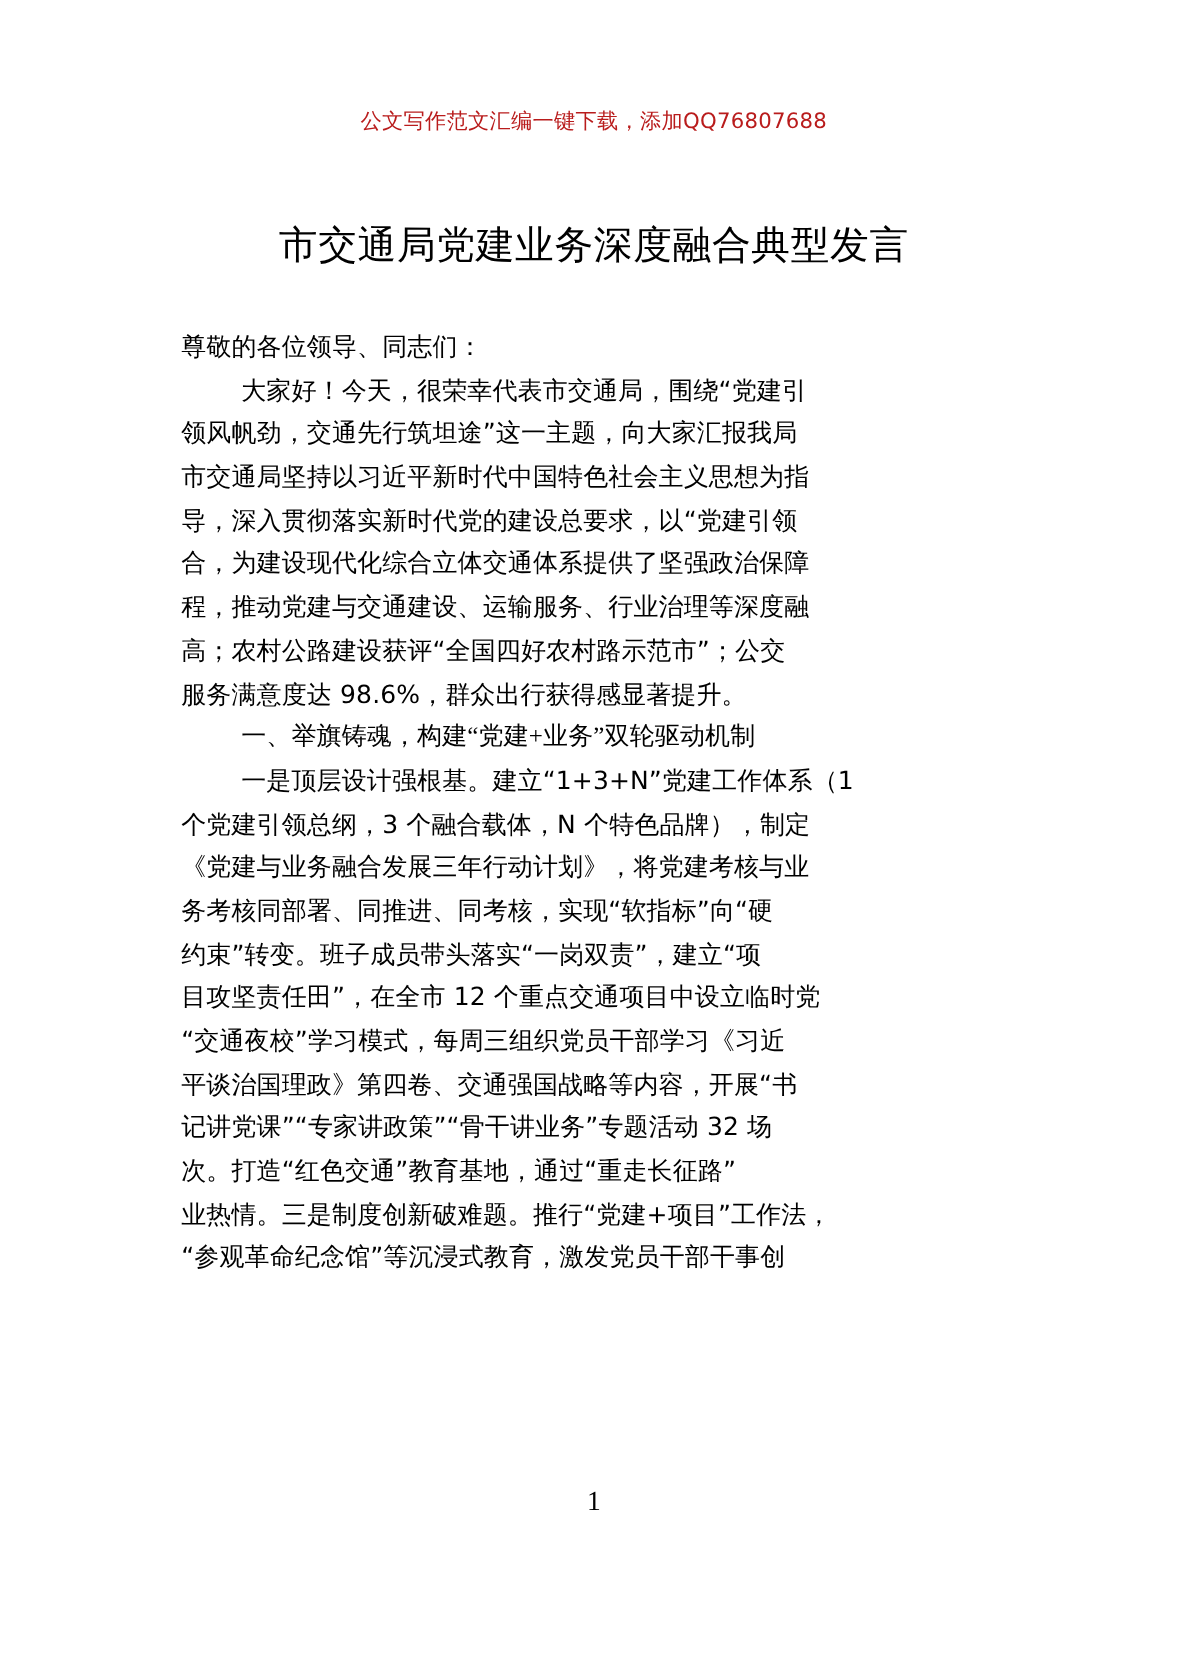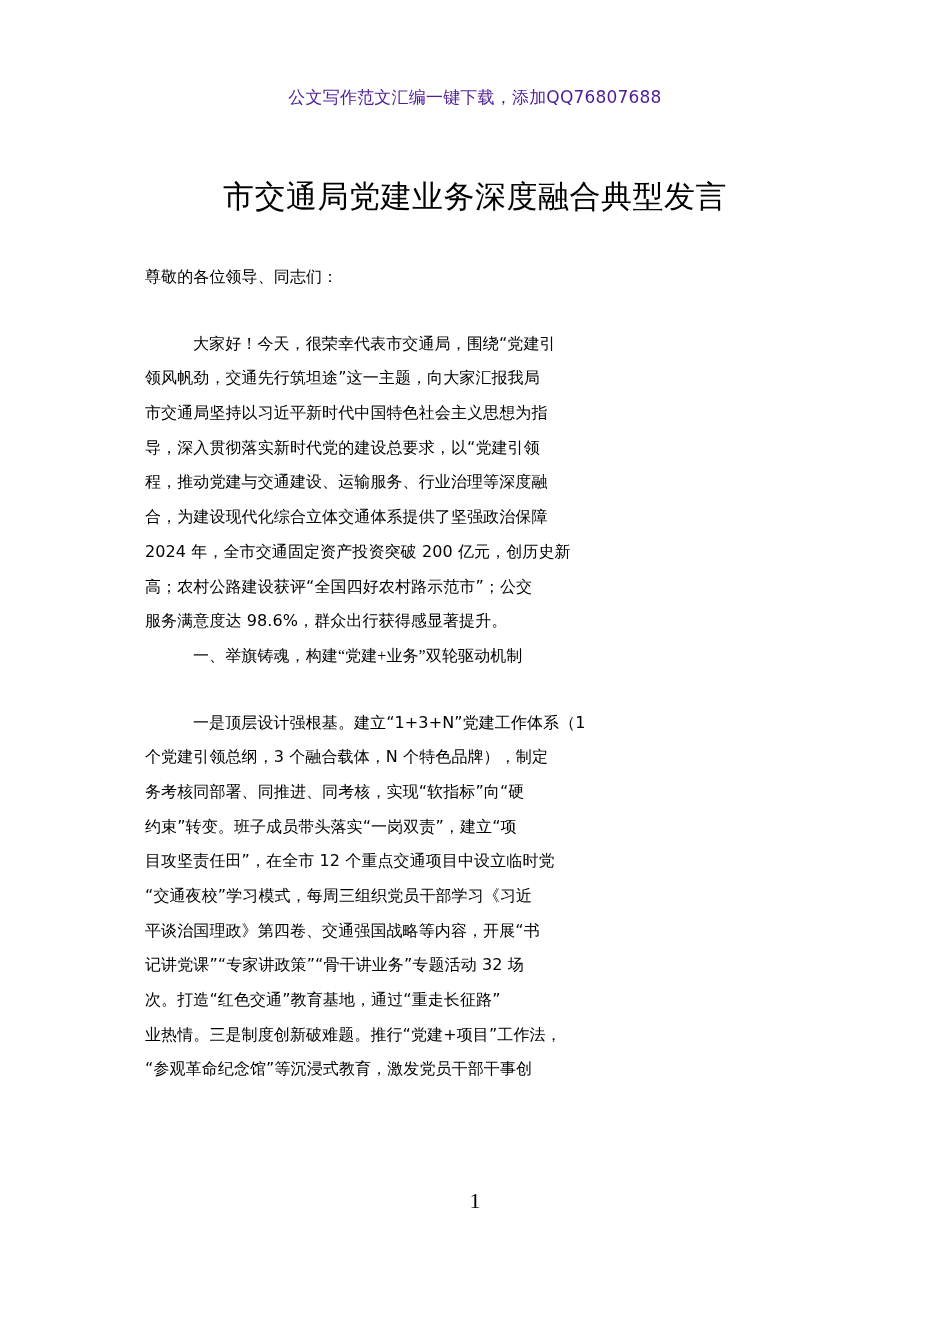--- a/index.html
+++ b/index.html
@@ -1,45 +1,45 @@
 <!DOCTYPE html>
 <html><head>
   <meta charset="utf-8">
   <style>
     html, body { margin: 0; padding: 0; background: #ffffff; }
     body { width: 950px; height: 1344px; position: relative; overflow: hidden; font-family: "DejaVu Sans", "Liberation Sans", sans-serif; color: #000; }
-    .header-note { position: absolute; top: 86px; left: 0; width: 950px; text-align: center; color: #4c1d95; font-size: 17px; line-height: 22px; letter-spacing: 0.2px; }
+    .header-note { position: absolute; top: 86px; left: 0; width: 950px; text-align: center; color: #b91c1c; font-size: 17px; line-height: 22px; letter-spacing: 0.2px; }
     .title { position: absolute; top: 174px; left: 0; width: 950px; text-align: center; font-size: 31px; line-height: 44px; letter-spacing: 0.5px; }
     .body-text { position: absolute; top: 260px; left: 145px; width: 664px; }
-    .line { font-size: 16px; line-height: 34.7px; height: 34.7px; white-space: nowrap; letter-spacing: 0.1px; }
-    .indent { padding-left: 48px; margin-top: 32px; }
+    .line { font-size: 20px; line-height: 34.7px; height: 34.7px; white-space: nowrap; letter-spacing: 0.1px; }
+    .indent { padding-left: 48px; }
     .heading { padding-left: 48px; font-family: Liberation Serif, serif; }
     .page-num { position: absolute; top: 1186px; left: 0; width: 950px; text-align: center; font-family: "Liberation Serif", serif; font-size: 22px; line-height: 30px; }
   </style>
 </head>
 <body>
 
 <div class="header-note">公文写作范文汇编一键下载，添加QQ76807688</div>
 
 <div class="title">市交通局党建业务深度融合典型发言</div>
 
 <div class="body-text">
   <div class="line">尊敬的各位领导、同志们：</div>
   <div class="line indent">大家好！今天，很荣幸代表市交通局，围绕“党建引</div>
   <div class="line">领风帆劲，交通先行筑坦途”这一主题，向大家汇报我局</div>
   <div class="line">市交通局坚持以习近平新时代中国特色社会主义思想为指</div>
   <div class="line">导，深入贯彻落实新时代党的建设总要求，以“党建引领</div>
+  <div class="line">合，为建设现代化综合立体交通体系提供了坚强政治保障</div>
   <div class="line">程，推动党建与交通建设、运输服务、行业治理等深度融</div>
-  <div class="line">合，为建设现代化综合立体交通体系提供了坚强政治保障</div>
-  <div class="line">2024 年，全市交通固定资产投资突破 200 亿元，创历史新</div>
   <div class="line">高；农村公路建设获评“全国四好农村路示范市”；公交</div>
   <div class="line">服务满意度达 98.6%，群众出行获得感显著提升。</div>
   <div class="line heading">一、举旗铸魂，构建“党建+业务”双轮驱动机制</div>
   <div class="line indent">一是顶层设计强根基。建立“1+3+N”党建工作体系（1</div>
   <div class="line">个党建引领总纲，3 个融合载体，N 个特色品牌），制定</div>
+  <div class="line">《党建与业务融合发展三年行动计划》，将党建考核与业</div>
   <div class="line">务考核同部署、同推进、同考核，实现“软指标”向“硬</div>
   <div class="line">约束”转变。班子成员带头落实“一岗双责”，建立“项</div>
   <div class="line">目攻坚责任田”，在全市 12 个重点交通项目中设立临时党</div>
   <div class="line">“交通夜校”学习模式，每周三组织党员干部学习《习近</div>
   <div class="line">平谈治国理政》第四卷、交通强国战略等内容，开展“书</div>
   <div class="line">记讲党课”“专家讲政策”“骨干讲业务”专题活动 32 场</div>
   <div class="line">次。打造“红色交通”教育基地，通过“重走长征路”</div>
   <div class="line">业热情。三是制度创新破难题。推行“党建+项目”工作法，</div>
   <div class="line">“参观革命纪念馆”等沉浸式教育，激发党员干部干事创</div>
 </div>

